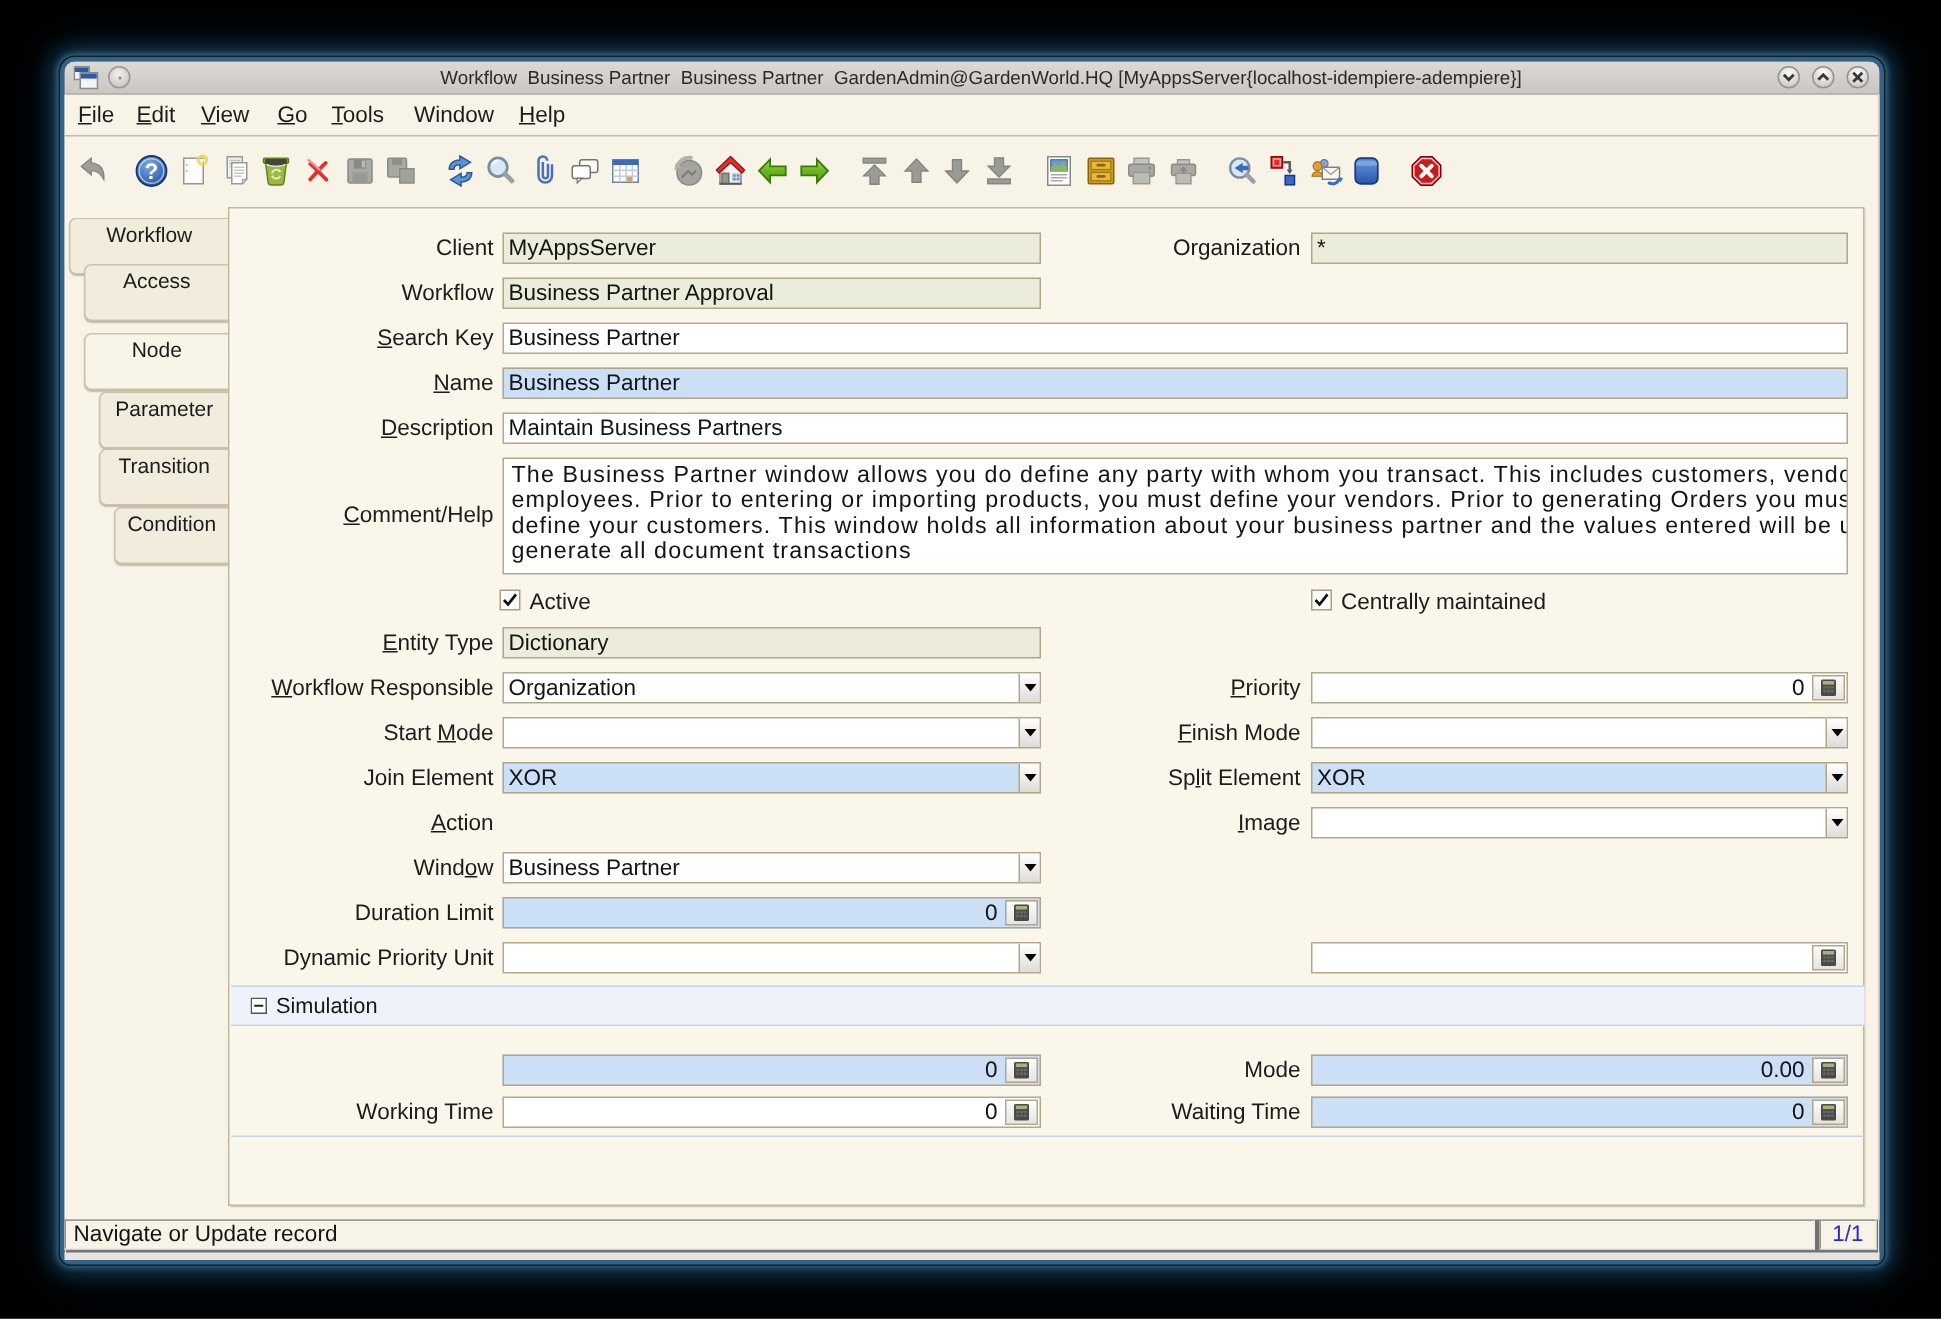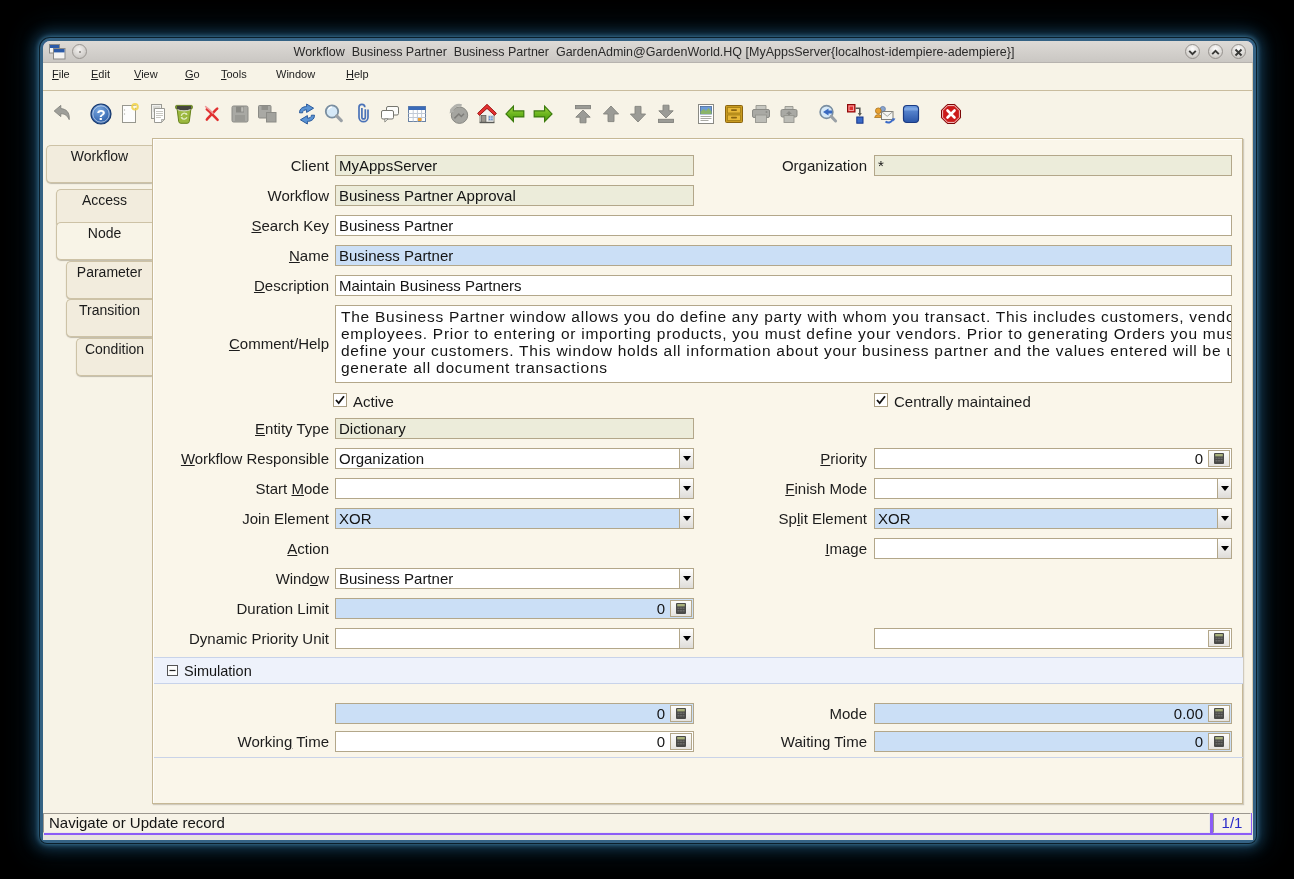--- a/index.html
+++ b/index.html
@@ -1,23 +1,23 @@
 <!DOCTYPE html>
 <html><head><meta charset="utf-8"><style>
 *{margin:0;padding:0;box-sizing:border-box}
 html,body{width:1294px;height:879px;background:#000;overflow:hidden}
 body{font-family:"Liberation Sans",sans-serif;position:relative}
-.win{position:absolute;left:40px;top:38px;width:1216px;height:805px;background:#8b5cf6;
+.win{position:absolute;left:40px;top:38px;width:1216px;height:805px;background:#737373;
  border:3px solid #346284;border-radius:10px 10px 7px 7px;
  box-shadow:0 0 0 1px #0b1f2b,0 0 5px 1px rgba(90,160,200,.75),0 0 14px 5px rgba(35,95,135,.6),0 0 28px 12px rgba(12,42,65,.42),inset 0 0 0 1px #e6e3df}
 .tbar{position:absolute;left:0;top:0;right:0;height:22px;background:linear-gradient(#dddad6,#cac7c3);border-radius:7px 7px 0 0;border-bottom:1px solid #b7b3af}
 .ttext{position:absolute;left:0;right:0;top:4px;text-align:center;font-size:12.5px;color:#2a2a2a}
 .wbtn{position:absolute;top:3px;width:15px;height:15px;border-radius:50%;background:radial-gradient(circle at 50% 30%,#fdfdfd,#d4d1cd 70%,#bcb8b4);border:1px solid #96928e}
 .menubar{position:absolute;left:0;top:22px;right:0;height:28px;background:#f7f3e7;border-bottom:1px solid #c9bc9e;border-right:1px solid #d6cab0}
-.mi{position:absolute;top:5px;font-size:11px;color:#1c1c1c}
+.mi{position:absolute;top:5px;font-size:15px;color:#1c1c1c}
 .toolbar{position:absolute;left:0;top:50px;right:0;height:47px;background:#f7f3e7;border-right:1px solid #d6cab0}
 .tb{position:absolute;top:61px;width:24px;height:24px}
 .main{position:absolute;left:0;top:97px;right:0;height:675px;background:#f7f3e7;border-right:1px solid #d6cab0}
 .tab{position:absolute;background:#f2ecdd;border:1px solid #cdc2a6;border-right:none;border-radius:5px 0 0 5px;height:38px;box-shadow:0 1px 1px rgba(110,100,75,.4);font-size:14px;color:#1b1b1b;text-align:center;padding-top:2px}
 .panel{position:absolute;left:109px;top:97px;width:1091px;height:666px;background:#faf6ea;border:1px solid #c6b896;box-shadow:inset 1px 1px 0 rgba(255,255,255,.85),1px 1px 1px rgba(90,80,60,.25)}
 .lab{position:absolute;font-size:15px;color:#1c1c1c;text-align:right;line-height:21px;white-space:pre}
 .fld{position:absolute;height:21px;border:1px solid #b3a78a;background:#fff;font-size:15px;line-height:19px;padding:0 3px;color:#141414;white-space:pre;overflow:hidden}
 .ro{background:#ececda}
 .bl{background:#cbdff6}
 .num{text-align:right;padding-right:28px}
@@ -57,21 +57,21 @@
   <div class="mi" style="left:91px"><u>V</u>iew</div>
   <div class="mi" style="left:142px"><u>G</u>o</div>
   <div class="mi" style="left:178px"><u>T</u>ools</div>
   <div class="mi" style="left:233px">Window</div>
   <div class="mi" style="left:303px"><u>H</u>elp</div>
  </div>
  <div class="toolbar"></div>
  <div class="main"></div>
 
  <div class="tab" style="left:3px;top:104px;width:106px">Workflow</div>
- <div class="tab" style="left:13px;top:148px;width:96px">Access</div>
+ <div class="tab" style="left:13px;top:135px;width:96px">Access</div>
  <div class="tab" style="left:13px;top:181px;width:96px;background:#f8f4e7">Node</div>
  <div class="tab" style="left:23px;top:219.5px;width:86px">Parameter</div>
  <div class="tab" style="left:23px;top:258px;width:86px">Transition</div>
  <div class="tab" style="left:33px;top:296.5px;width:76px">Condition</div>
  <div class="panel"></div>
 
  <svg class="tb" style="left:7px" viewBox="0 0 24 24">
       <path d="M4.2 9 L10.8 3.4 V6.6 C16.2 7 19.8 10.2 19.2 17.6 C17.2 13.2 14.4 11.7 10.8 11.7 V14.6 Z" fill="#9e9e99" stroke="#83837e" stroke-width="0.9"></path>
     </svg>
  <svg class="tb" style="left:46.2px" viewBox="0 0 24 24">

